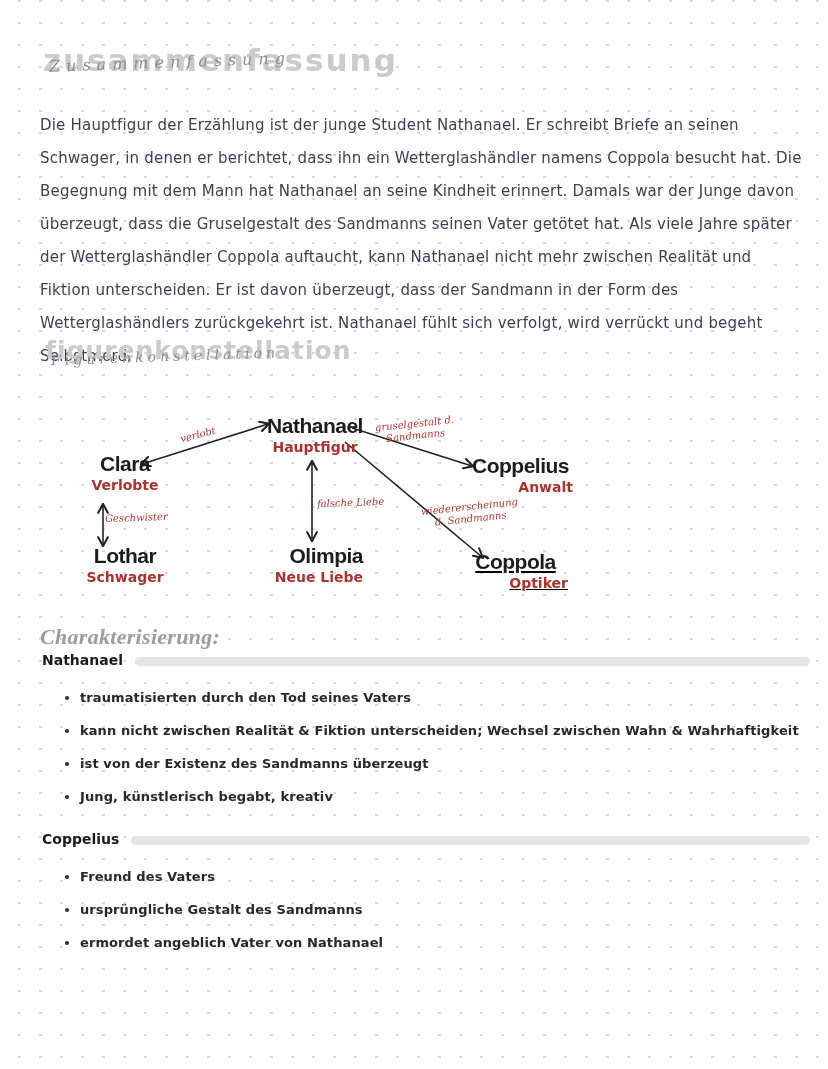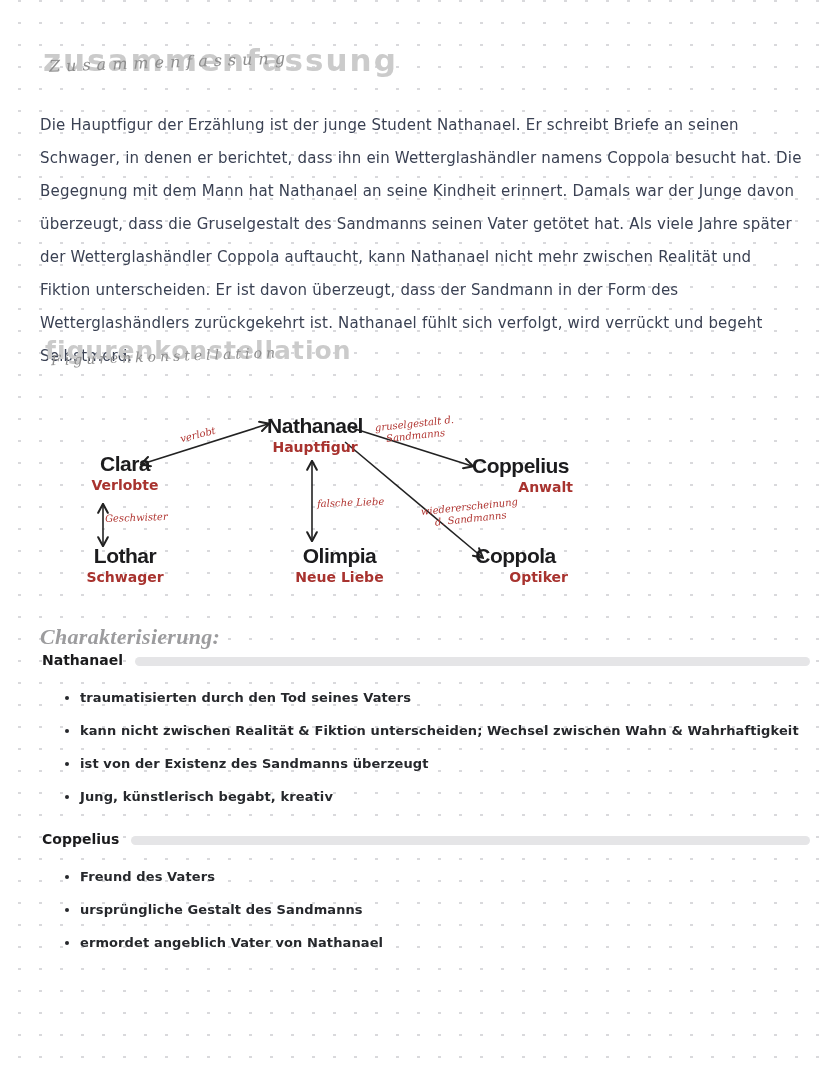--- a/index.html
+++ b/index.html
@@ -121,29 +121,29 @@
       <div class="role">Hauptfigur</div>
     </div>
     <div class="node" style="left:40px; top:44px; width:90px;">
       <div class="name">Clara</div>
       <div class="role">Verlobte</div>
     </div>
     <div class="node" style="left:40px; top:136px; width:90px;">
       <div class="name">Lothar</div>
       <div class="role">Schwager</div>
     </div>
-    <div class="node" style="left:252px; top:136px; width:95px;">
+    <div class="node" style="left:228px; top:136px; width:95px;text-align:right;">
       <div class="name">Olimpia</div>
       <div class="role">Neue Liebe</div>
     </div>
     <div class="node" style="left:428px; top:46px; width:105px;">
       <div class="name">Coppelius</div>
       <div class="role right">Anwalt</div>
     </div>
-    <div class="node" style="left:423px; top:136px; width:105px;">
+    <div class="node" style="left:423px; top:142px; width:105px;text-decoration:underline;">
       <div class="name">Coppola</div>
       <div class="role right">Optiker</div>
     </div>
 
     <div class="edge-label" style="left:132px; top:21px; width:52px; transform:rotate(-14deg); white-space:nowrap;">verlobt</div>
     <div class="edge-label" style="left:65px; top:104px; width:62px; transform:rotate(-2deg); white-space:nowrap;">Geschwister</div>
     <div class="edge-label" style="left:277px; top:89px; transform:rotate(-2deg); white-space:nowrap;">falsche Liebe</div>
     <div class="edge-label" style="left:330px; top:10px; width:90px; transform:rotate(-6deg);">gruselgestalt d. Sandmanns</div>
     <div class="edge-label" style="left:378px; top:93px; width:104px; transform:rotate(-6deg);">wiedererscheinung d. Sandmanns</div>
   </div>

